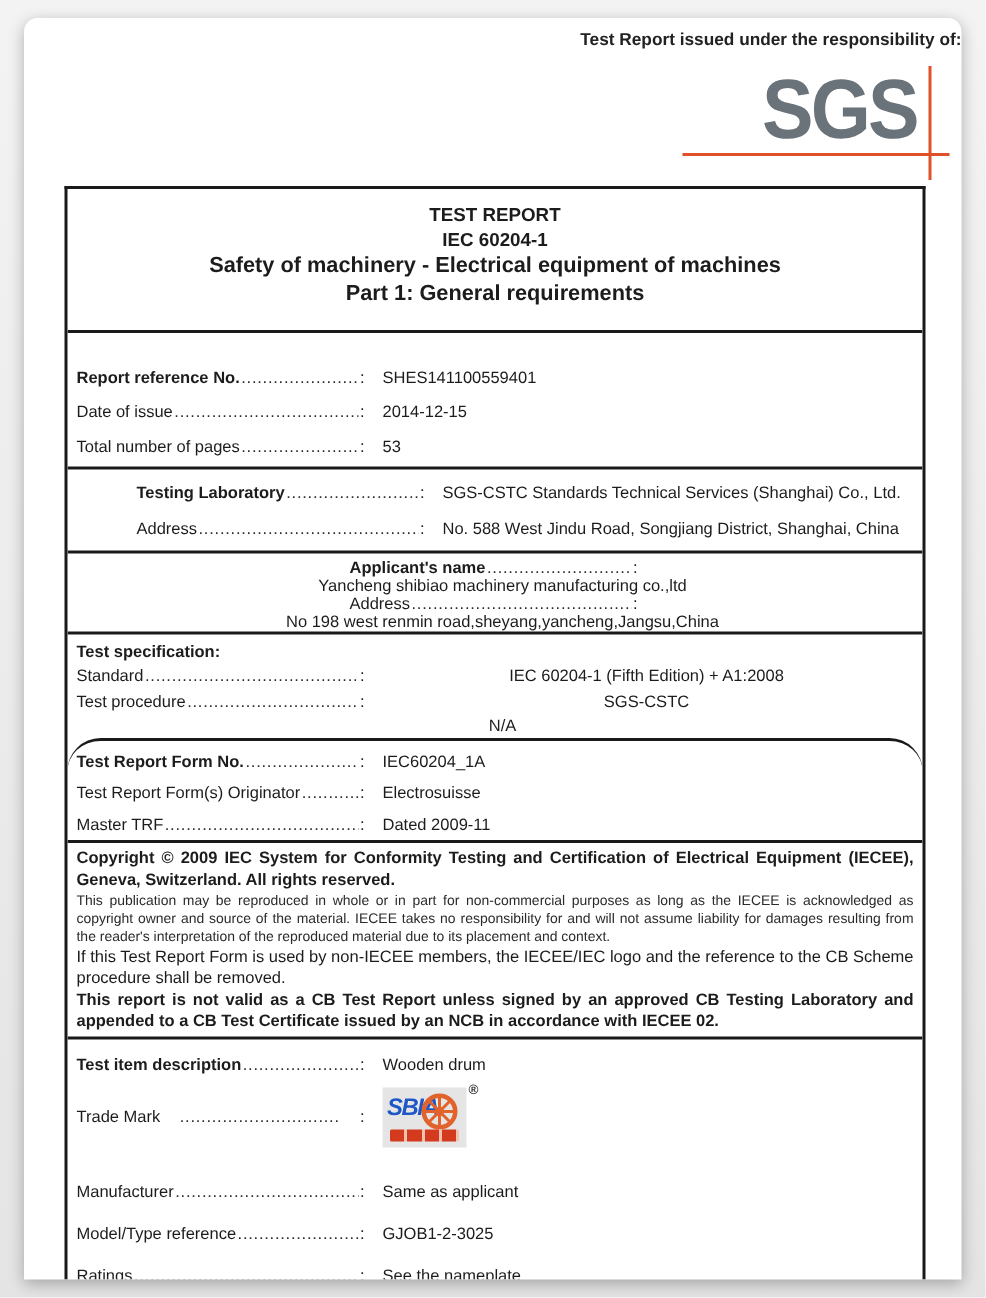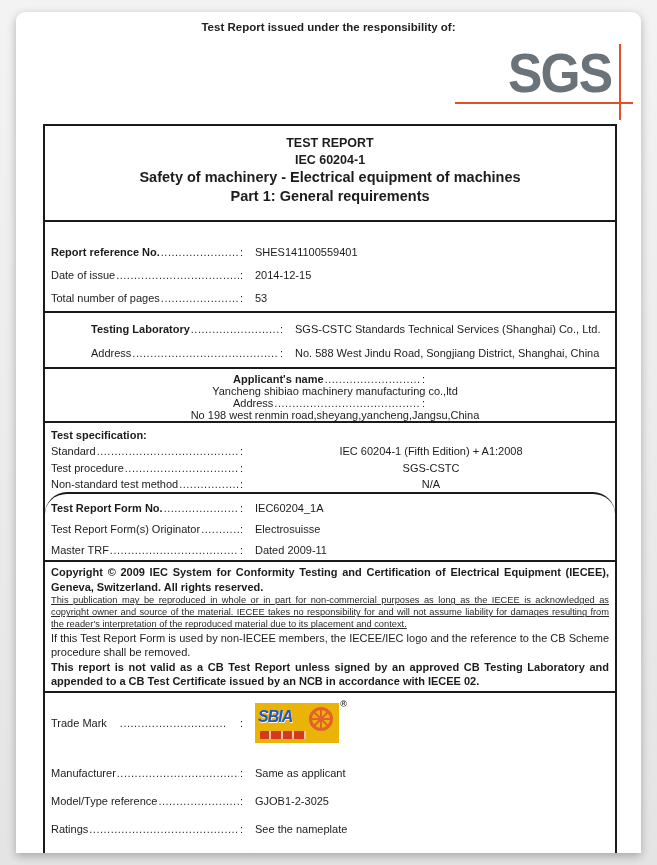--- a/index.html
+++ b/index.html
@@ -15,21 +15,21 @@
     position:absolute; left:16px; top:12px;
     width:625px; height:841px;
     background:#fff;
     border-radius:9px 9px 0 0;
     box-shadow: 0 3px 10px rgba(0,0,0,0.28);
     overflow:hidden;
   }
   
   .hdr-note {
     position:absolute; top:9px; left:0; width:100%;
-    text-align:center; font-weight:bold; font-size:11.5px; color:#222;
+    text-align:right; font-weight:bold; font-size:11.5px; color:#222;
   }
   .sgs-logo { position:absolute; top:18px; right:0; width:230px; height:105px; }
   .sgs-text {
     position:absolute; top:15px; right:30px;
     font-size:56px; font-weight:bold; line-height:1;
     color:#6a727a; letter-spacing:-2px; transform:scaleX(0.92);
     transform-origin:right;
   }
   .sgs-hline { position:absolute; top:72px; right:8px; width:178px; height:2px; background:#e0512a; }
   .sgs-vline { position:absolute; top:14px; right:20px; width:2px; height:76px; background:#e0512a; }
@@ -71,28 +71,28 @@
   .lbl.bold .lt { font-weight:bold; }
   .lt { white-space:nowrap; }
   .dots { flex:1 1 auto; overflow:hidden; white-space:nowrap; margin:0 1px; color:#2a2a2a; }
   .dots::after { content:"......................................................................"; letter-spacing:0.5px; }
   .colon::after { content:":"; }
   .val { flex:1; padding-left:12px; white-space:nowrap; }
 
   
   .sec-copy { padding:3px 6px 2px; line-height:1.32; }
   .copy-bold { font-weight:bold; font-size:11px; text-align:justify; }
-  .copy-small { font-size:9.3px; line-height:1.3; text-align:justify; color:#2a2a2a;text-decoration:underline; }
+  .copy-small { font-size:9.3px; line-height:1.3; text-align:justify; color:#2a2a2a; }
   .copy-norm { font-size:11px; text-align:justify; }
 
   
   .tm-wrap { position:relative; display:inline-block; margin-top:2px; }
   .tm-box {
-    position:relative; width:84px; height:40px;
-    background:#eab308; overflow:hidden;
+    position:relative; width:56px; height:40px;
+    background:#e5e5e5; overflow:hidden;
   }
   .tm-brand {
     position:absolute; left:3px; top:5px;
     font-weight:bold; font-style:italic; font-size:16px;
     color:#1f57c4; letter-spacing:-1px;
     text-shadow: 0.5px 0.5px 0 #fff;
   }
   .tm-wheel { position:absolute; right:4px; top:2px; }
   .tm-band {
     position:absolute; left:5px; bottom:4px; width:46px; height:8px;
@@ -203,25 +203,20 @@
       </div>
       <div class="row">
         <div class="lbl">
             <span class="lt">Test procedure</span>
             <span class="dots"></span>
             <span class="colon"></span>
           </div>
         <div class="val">SGS-CSTC</div>
       </div>
       <div class="row">
-        <div class="lbl">
-            <span class="lt">Non-standard test method</span>
-            <span class="dots"></span>
-            <span class="colon"></span>
-          </div>
         <div class="val">N/A</div>
       </div>
     </div>
 
     <div class="sec sec-e">
       <div class="row">
         <div class="lbl bold">
             <span class="lt">Test Report Form No.</span>
             <span class="dots"></span>
             <span class="colon"></span>
@@ -247,20 +242,28 @@
     </div>
 
     <div class="sec sec-copy">
       <div class="copy-bold">Copyright © 2009 IEC System for Conformity Testing and Certification of Electrical Equipment (IECEE), Geneva, Switzerland. All rights reserved.</div>
       <div class="copy-small">This publication may be reproduced in whole or in part for non-commercial purposes as long as the IECEE is acknowledged as copyright owner and source of the material. IECEE takes no responsibility for and will not assume liability for damages resulting from the reader's interpretation of the reproduced material due to its placement and context.</div>
       <div class="copy-norm">If this Test Report Form is used by non-IECEE members, the IECEE/IEC logo and the reference to the CB Scheme procedure shall be removed.</div>
       <div class="copy-bold">This report is not valid as a CB Test Report unless signed by an approved CB Testing Laboratory and appended to a CB Test Certificate issued by an NCB in accordance with IECEE 02.</div>
     </div>
 
     <div class="sec sec-f">
+      <div class="row row-first">
+        <div class="lbl bold">
+            <span class="lt">Test item description</span>
+            <span class="dots"></span>
+            <span class="colon"></span>
+          </div>
+        <div class="val">Wooden drum</div>
+      </div>
       <div class="row row-tm">
         <div class="lbl">
             <span class="lt">Trade Mark</span>
             <span class="dots"></span>
             <span class="colon"></span>
           </div>
         <div class="val">
           <div class="tm-wrap">
             <div class="tm-box">
               <span class="tm-brand">SBIA</span>

